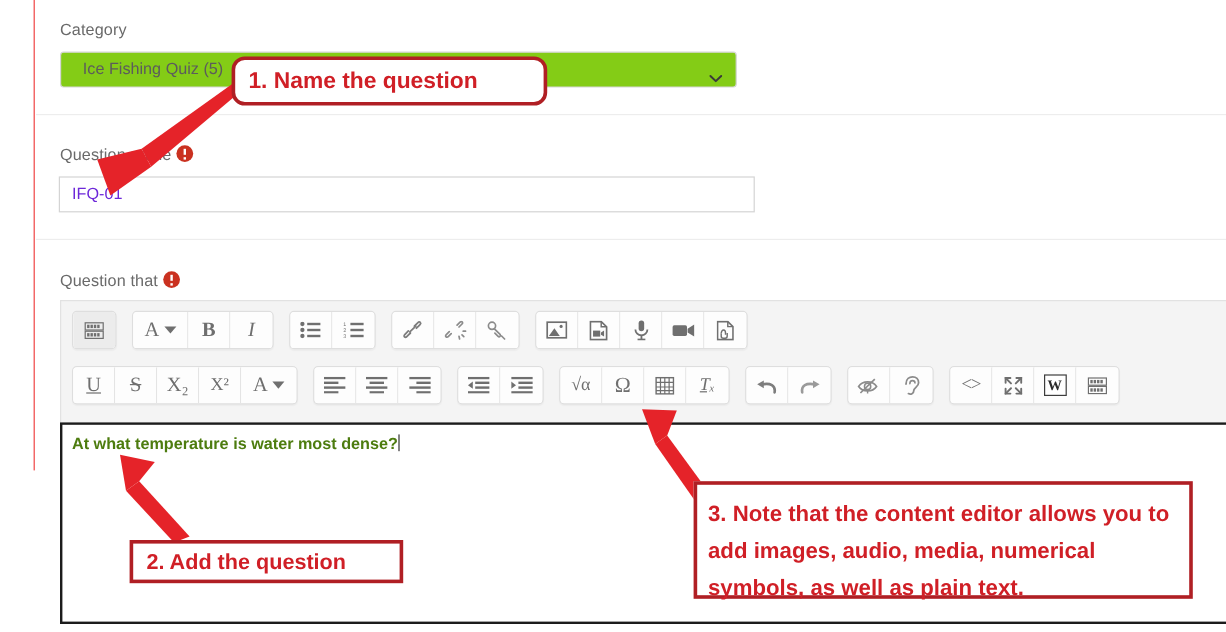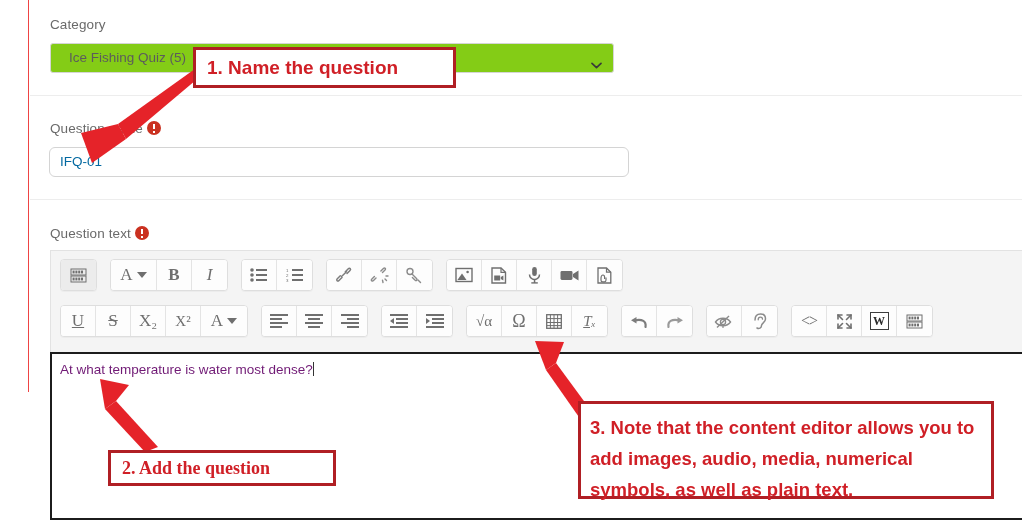--- a/index.html
+++ b/index.html
@@ -100,23 +100,23 @@
   
   #question-name-input {
     position: absolute;
     left: 20px;
     top: 147px;
     width: 580px;
     height: 30px;
     box-sizing: border-box;
     background: #fff;
     border: 1px solid #d4d4d4;
-    border-radius: 6px;
+    border-radius: 0;
     font-size: 13.5px;
-    color: #0369a1;
+    color: #6d28d9;
     line-height: 28px;
     padding-left: 10px;
   }
 
   
   #editor-toolbar {
     position: absolute;
     left: 21px;
     top: 250px;
     width: 982px;
@@ -182,22 +182,23 @@
     height: 168px;
     box-sizing: border-box;
     background: #ffffff;
     border: 2px solid #1c1c1c;
   }
   #editor-text {
     position: absolute;
     left: 8px;
     top: 8px;
     font-size: 13.5px;
-    color: #701a75;
+    color: #4d7c0f;
     white-space: nowrap;
+    font-weight: bold;
   }
   #editor-caret {
     display: inline-block;
     width: 1px;
     height: 14px;
     background: #333;
     vertical-align: -2px;
   }
 
   
@@ -208,27 +209,27 @@
     color: #d01f26;
     font-weight: bold;
     box-sizing: border-box;
     z-index: 30;
   }
   #callout-1 {
     left: 193px; top: 47px; width: 263px; height: 41px;
     font-size: 19px;
     line-height: 35px;
     padding-left: 11px;
+    border-radius: 11px;
   }
   #callout-2 {
     left: 108px; top: 450px; width: 228px; height: 36px;
     font-size: 18px;
     line-height: 30px;
     padding-left: 11px;
-    font-family: Liberation Serif, serif;
   }
   #callout-3 {
     left: 578px; top: 401px; width: 416px; height: 98px;
     font-size: 18.5px;
     line-height: 31px;
     padding: 8px 6px 0 9px;
   }
 
   .arrow-layer {
     position: absolute;
@@ -260,21 +261,21 @@
     <span>Question name</span><span class="req-icon"></span>
   </div>
 
   <div id="question-name-input">
     <span>IFQ-01</span>
   </div>
 
   <div class="divider" style="top:199px;"></div>
 
   <div class="form-label" style="left:21px; top:226px;">
-    <span>Question text</span><span class="req-icon"></span>
+    <span>Question that</span><span class="req-icon"></span>
   </div>
 
   <div id="editor-toolbar">
 
     <div class="tb-row r1">
 
       <div class="tb-group">
         <div class="tb-btn active">
           <span>
             <svg width="17" height="15" viewBox="0 0 17 15">

